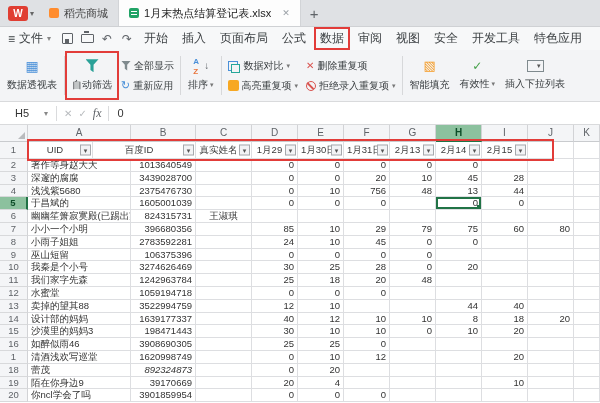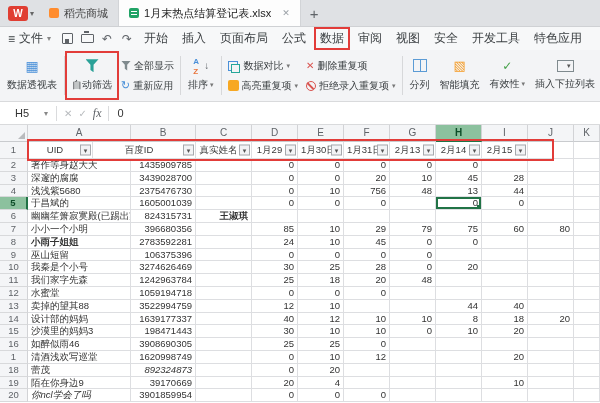--- a/index.html
+++ b/index.html
@@ -86,21 +86,21 @@
   .grow.frow{height:17px;}
   .rh{width:28px;box-sizing:border-box;background:#f4f5f7;border-right:1px solid #d2d3d6;border-bottom:1px solid #d8d9db;
     font-size:9.5px;color:#5f6368;text-align:center;line-height:12px;flex:none;}
   .frow .rh{line-height:16px;}
   .rh.sel{background:#8cc19e;color:#0d4d28;border-right:2px solid #217346;font-weight:bold;}
   .cell{box-sizing:border-box;border-right:1px solid #dddee1;border-bottom:1px solid #dddee1;font-size:9.5px;color:#333;
     line-height:12px;padding:0 3px;overflow:hidden;white-space:nowrap;flex:none;background:#fff;}
   .frow .cell{line-height:16px;position:relative;text-align:center;padding-right:13px;color:#3a3a3a;}
   .fbtn{position:absolute;right:1px;top:50%;transform:translateY(-50%);width:11px;height:11px;border:1px solid #a6a9ad;
     background:#f2f3f5;font-size:7px;line-height:9px;text-align:center;color:#555;box-sizing:border-box;}
-  .cell.al{text-align:left;} .cell.ac{text-align:right;font-weight:bold;} .cell.ar{text-align:right;}
+  .cell.al{text-align:left;} .cell.ac{text-align:center;} .cell.ar{text-align:right;}
   .cell.selcell{box-shadow:inset 0 0 0 2px #217346;position:relative;z-index:2;}
   .cell.selcell::after{content:'';position:absolute;right:0;bottom:0;width:4px;height:4px;background:#217346;}
 
   
   .ann-header{position:absolute;left:27px;top:139px;width:527px;height:22px;border:2px solid #e23c39;
     box-sizing:border-box;pointer-events:none;z-index:9;}
 </style>
 </head>
 <body>
 
@@ -198,24 +198,20 @@
         <span>删除重复项</span>
       </div>
       <div class="tsmall">
         <span class="i-no"></span>
         <span>拒绝录入重复项</span>
         <span class="tcaret">▾</span>
       </div>
     </div>
     <div class="tsep"></div>
     <div class="tbig">
-      <span class="i-split"></span>
-      <span class="tlabel">分列</span>
-    </div>
-    <div class="tbig">
       <span class="i-glyph-orange">▧</span>
       <span class="tlabel">智能填充</span>
     </div>
     <div class="tbig">
       <span class="i-glyph-green">✓</span>
       <span class="tlabel">
         <span>有效性</span>
         <span class="tcaret">▾</span>
       </span>
     </div>
@@ -263,21 +259,21 @@
           <div class="cell" style="width: 46px;"><div class="flabel" style="display: inline;">1月31日</div><div class="fbtn">▾</div></div>
           <div class="cell" style="width: 46px;"><div class="flabel" style="display: inline;">2月13</div><div class="fbtn">▾</div></div>
           <div class="cell" style="width: 46px;"><div class="flabel" style="display: inline;">2月14</div><div class="fbtn">▾</div></div>
           <div class="cell" style="width: 46px;"><div class="flabel" style="display: inline;">2月15</div><div class="fbtn">▾</div></div>
           <div class="cell" style="width: 46px;"></div>
           <div class="cell" style="width: 26px;"></div>
         </div>
         <div class="grow">
           <div class="rh">2</div>
           <div class="cell al" style="width: 103px;">著作等身赵大大</div>
-          <div class="cell ar" style="width: 65px;">1435909785</div>
+          <div class="cell ar" style="width: 65px;">1013640549</div>
           <div class="cell ac" style="width: 56px;"></div>
           <div class="cell ar" style="width: 46px;">0</div>
           <div class="cell ar" style="width: 46px;">0</div>
           <div class="cell ar" style="width: 46px;">0</div>
           <div class="cell ar" style="width: 46px;">0</div>
           <div class="cell ar" style="width: 46px;">0</div>
           <div class="cell ar" style="width: 46px;"></div>
           <div class="cell ar" style="width: 46px;"></div>
           <div class="cell ar" style="width: 26px;"></div>
         </div>
@@ -346,21 +342,21 @@
           <div class="cell ar" style="width: 46px;">10</div>
           <div class="cell ar" style="width: 46px;">29</div>
           <div class="cell ar" style="width: 46px;">79</div>
           <div class="cell ar" style="width: 46px;">75</div>
           <div class="cell ar" style="width: 46px;">60</div>
           <div class="cell ar" style="width: 46px;">80</div>
           <div class="cell ar" style="width: 26px;"></div>
         </div>
         <div class="grow">
           <div class="rh">8</div>
-          <div class="cell al" style="width: 103px; font-weight: bold;">小雨子姐姐</div>
+          <div class="cell al" style="width: 103px;">小雨子姐姐</div>
           <div class="cell ar" style="width: 65px;">2783592281</div>
           <div class="cell ac" style="width: 56px;"></div>
           <div class="cell ar" style="width: 46px;">24</div>
           <div class="cell ar" style="width: 46px;">10</div>
           <div class="cell ar" style="width: 46px;">45</div>
           <div class="cell ar" style="width: 46px;">0</div>
           <div class="cell ar" style="width: 46px;">0</div>
           <div class="cell ar" style="width: 46px;"></div>
           <div class="cell ar" style="width: 46px;"></div>
           <div class="cell ar" style="width: 26px;"></div>
@@ -514,21 +510,21 @@
           <div class="cell ar" style="width: 46px;">4</div>
           <div class="cell ar" style="width: 46px;"></div>
           <div class="cell ar" style="width: 46px;"></div>
           <div class="cell ar" style="width: 46px;"></div>
           <div class="cell ar" style="width: 46px;">10</div>
           <div class="cell ar" style="width: 46px;"></div>
           <div class="cell ar" style="width: 26px;"></div>
         </div>
         <div class="grow">
           <div class="rh">20</div>
-          <div class="cell al" style="width: 103px; font-style: italic;">你ncl学会了吗</div>
+          <div class="cell al" style="width: 103px;">你ncl学会了吗</div>
           <div class="cell ar" style="width: 65px;">3901859954</div>
           <div class="cell ac" style="width: 56px;"></div>
           <div class="cell ar" style="width: 46px;">0</div>
           <div class="cell ar" style="width: 46px;">0</div>
           <div class="cell ar" style="width: 46px;">0</div>
           <div class="cell ar" style="width: 46px;"></div>
           <div class="cell ar" style="width: 46px;"></div>
           <div class="cell ar" style="width: 46px;"></div>
           <div class="cell ar" style="width: 46px;"></div>
           <div class="cell ar" style="width: 26px;"></div>

